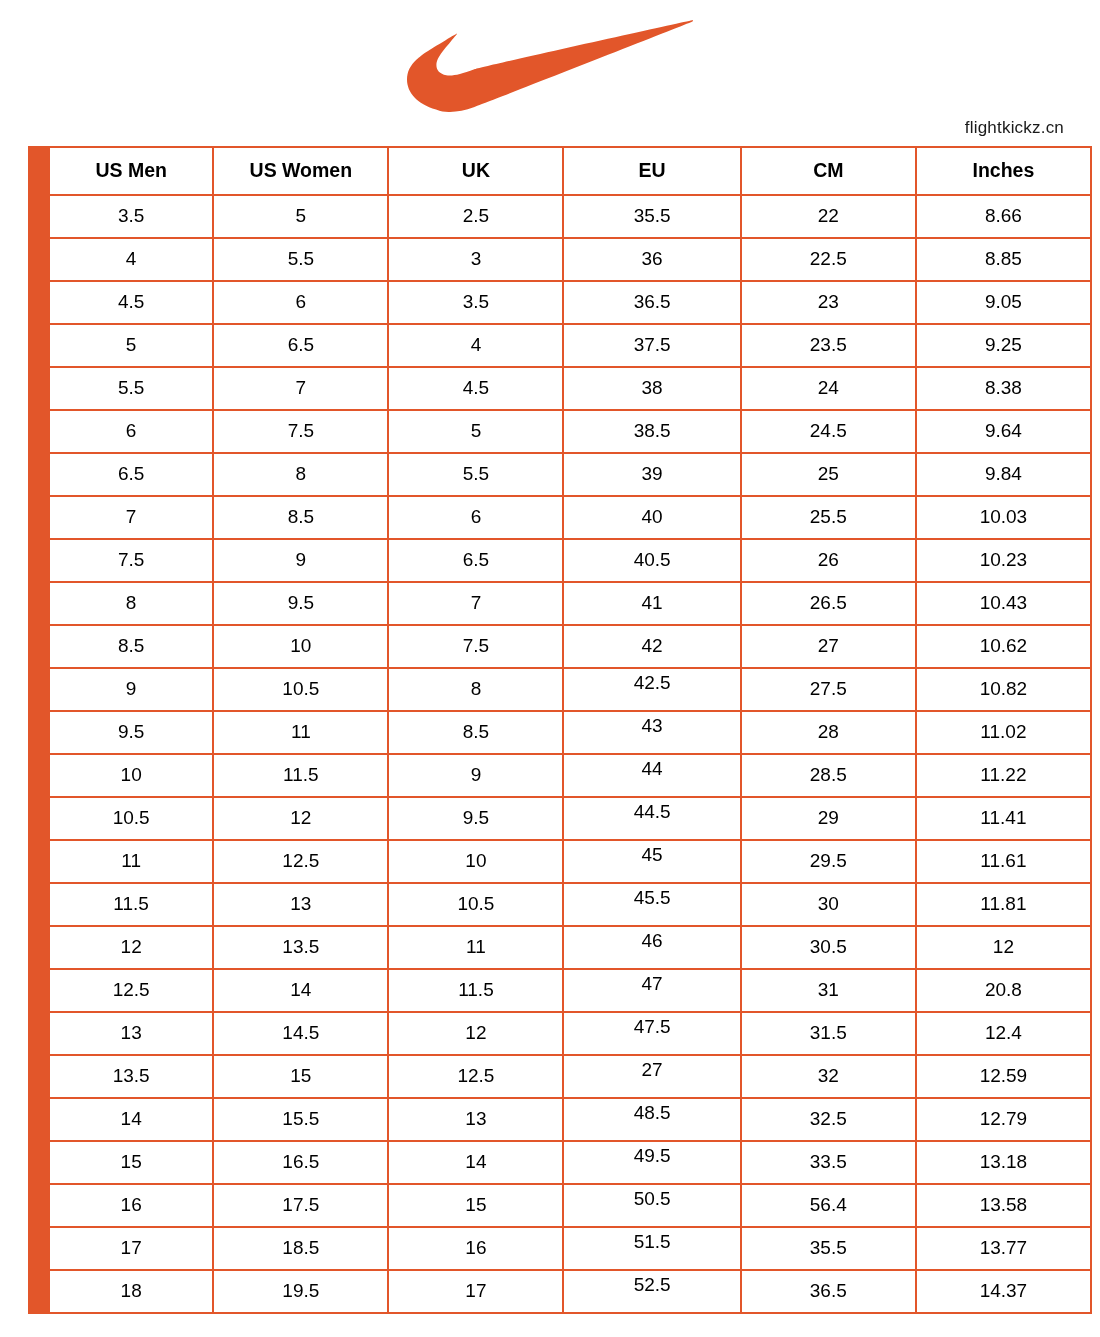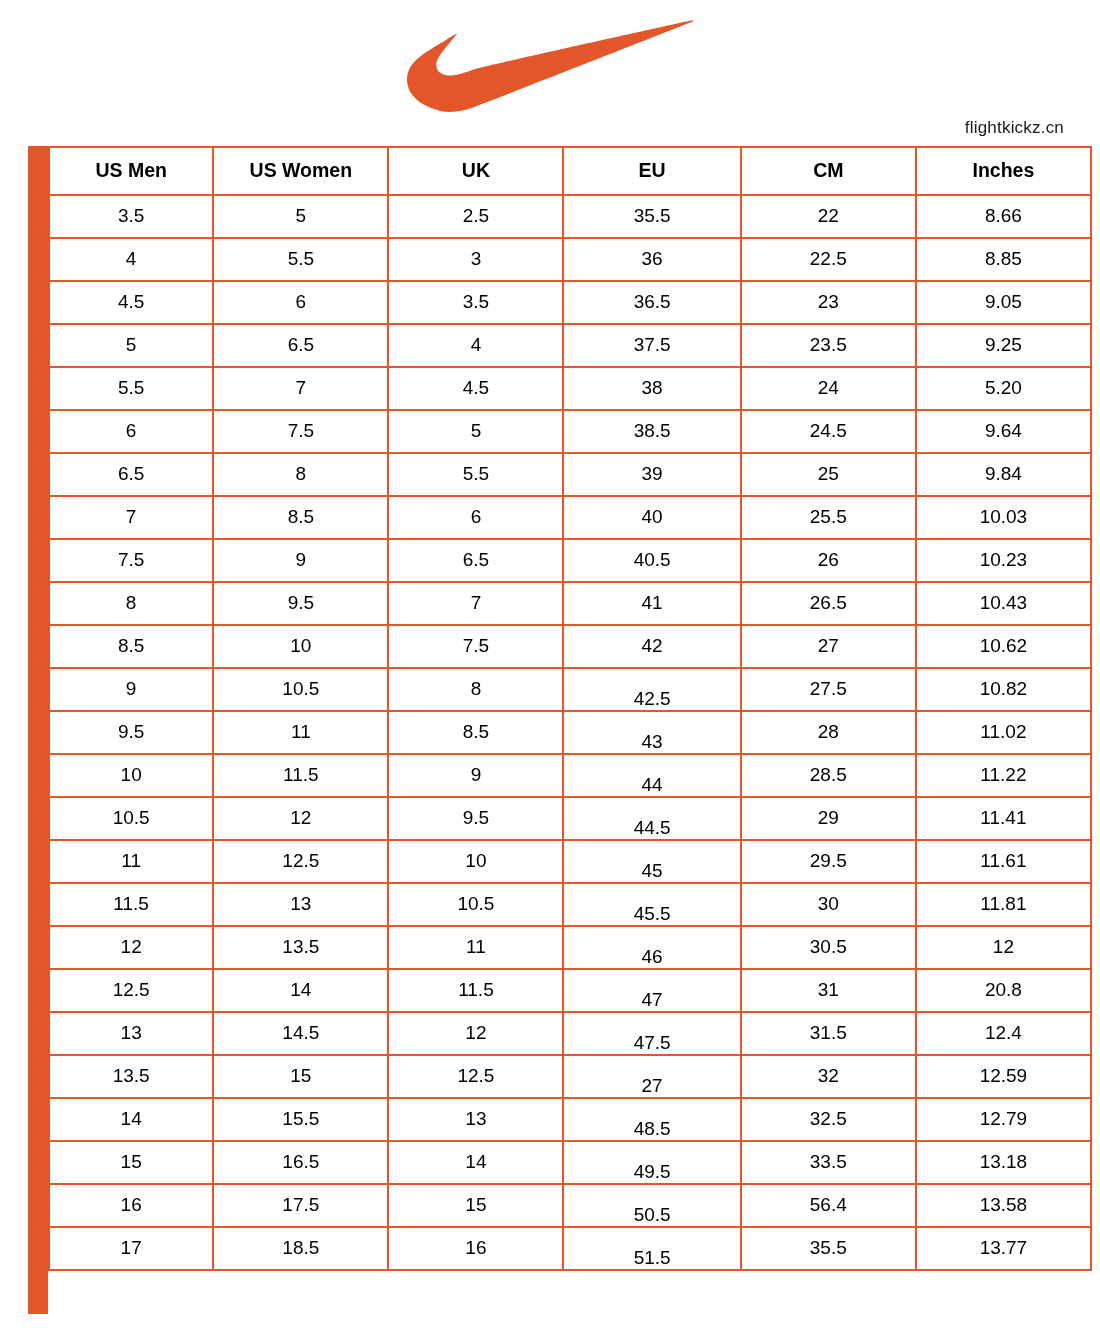--- a/index.html
+++ b/index.html
@@ -85,21 +85,21 @@
     line-height: 1.1;
     color: #000;
     background: #ffffff;
   }
   table.size-chart thead th {
     height: 48px;
     font-size: 19.5px;
     font-weight: bold;
   }
   
-  table.size-chart td.nudge-up { vertical-align: top; padding-top: 20px; }
+  table.size-chart td.nudge-up { vertical-align: top; padding-top: 4px; }
   table.size-chart td.nudge-down { vertical-align: bottom; padding-bottom: 10px; }
 </style>
 </head>
 <body>
 
 <div class="page">
 
   <div class="logo-wrap">
     <svg class="swoosh" viewBox="0 0 290 104" aria-hidden="true">
       <path d="M31 93.5 C12 88 2 76.5 2 63.5 C2 56 5.2 49.5 11.6 43.6 C17 38.6 22.6 34.8 40.6 24.2 C48 19.8 52 17.5 52.2 17.6 C52.4 17.7 48.8 22.1 44.2 27.4 C34.6 38.4 31.4 43.6 31.4 49 C31.4 54.4 34.8 58 41.2 59.2 C47 60.3 55.4 58.6 69.4 53.3 C77 50.5 286 4.2 287.4 4.2 C288.4 4.2 288.4 4.8 287.4 5.6 C286.4 6.5 77.5 88.2 69.5 91 C60 94.3 52.4 95.8 45 95.9 C39.6 96 36.4 95.6 31 93.5 Z" fill="#e2562a"></path>
@@ -163,21 +163,21 @@
           <td>37.5</td>
           <td>23.5</td>
           <td>9.25</td>
         </tr>
         <tr>
           <td>5.5</td>
           <td>7</td>
           <td>4.5</td>
           <td>38</td>
           <td>24</td>
-          <td>5.20</td>
+          <td>8.38</td>
         </tr>
         <tr>
           <td>6</td>
           <td>7.5</td>
           <td>5</td>
           <td>38.5</td>
           <td>24.5</td>
           <td>9.64</td>
         </tr>
         <tr>
@@ -326,17 +326,25 @@
           <td>13.58</td>
         </tr>
         <tr>
           <td>17</td>
           <td>18.5</td>
           <td>16</td>
           <td class="nudge-up">51.5</td>
           <td class="nudge-down">35.5</td>
           <td>13.77</td>
         </tr>
+        <tr>
+          <td>18</td>
+          <td>19.5</td>
+          <td>17</td>
+          <td class="nudge-up">52.5</td>
+          <td class="nudge-down">36.5</td>
+          <td>14.37</td>
+        </tr>
       </tbody>
     </table>
   </div>
 
 </div>
 
 </body></html>

